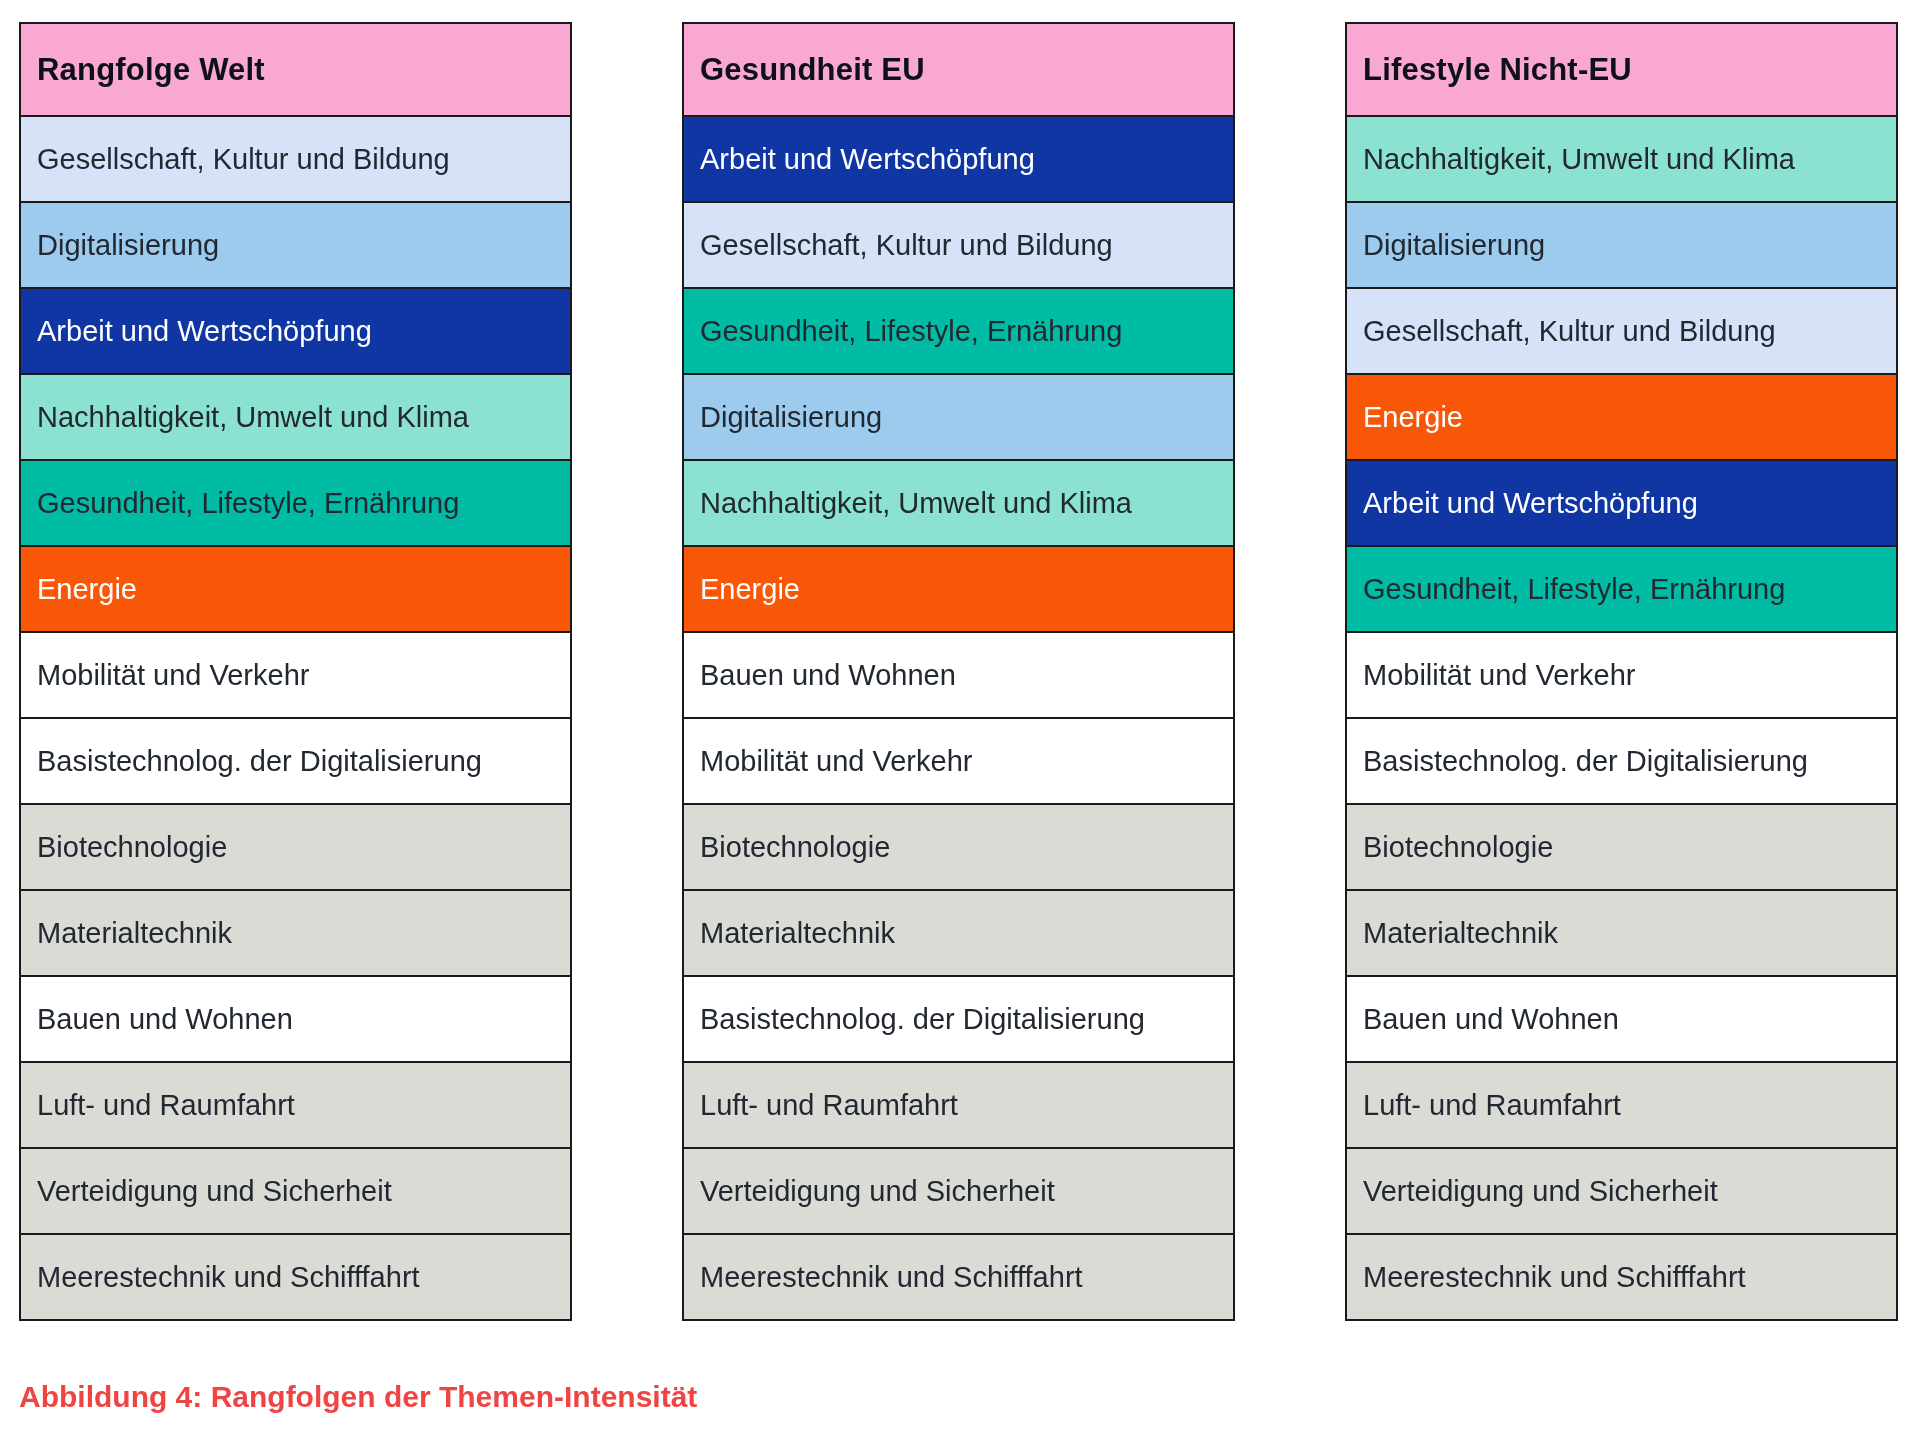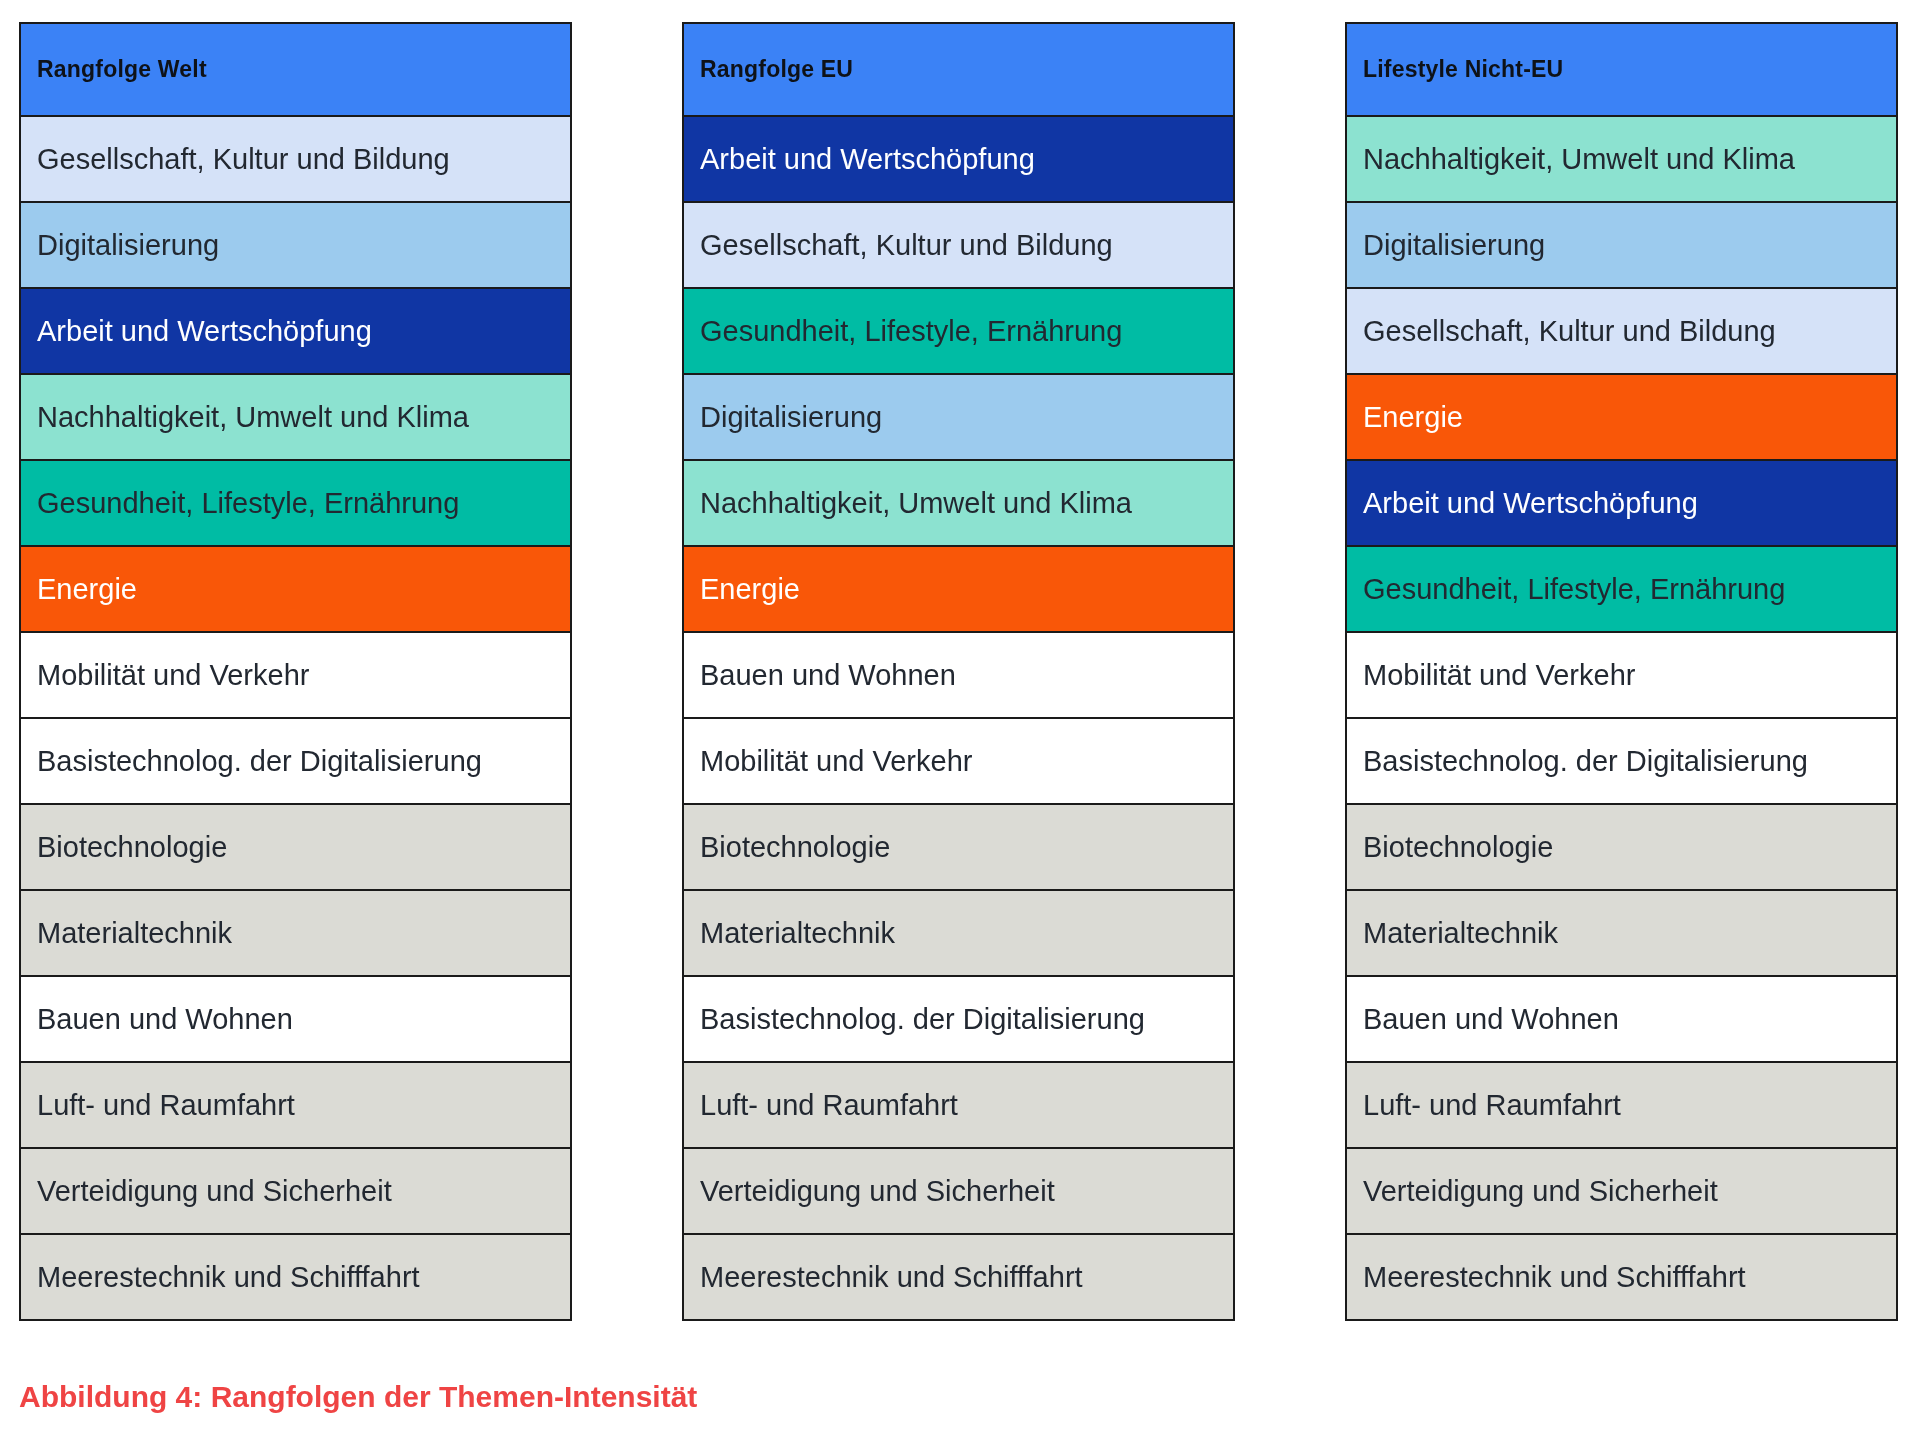--- a/index.html
+++ b/index.html
@@ -25,25 +25,25 @@
     box-sizing: border-box;
     border: 2px solid #1A1A1A;
     background: #FFFFFF;
   }
   .table-header {
     height: 91px;
     display: flex;
     align-items: center;
     padding: 0 16px;
     box-sizing: border-box;
-    font-size: 23px;
+    font-size: 31px;
     font-weight: bold;
     color: #0E1218;
     letter-spacing: 0.2px;
-    background: #3b82f6;
+    background: #f9a8d4;
   }
   .row {
     height: 86px;
     display: flex;
     align-items: center;
     padding: 8px 16px;
     box-sizing: border-box;
     font-size: 29px;
     border-top: 2px solid #1A1A1A;
     white-space: nowrap;
@@ -74,21 +74,21 @@
         <div class="row" style="background: rgb(255, 255, 255); color: rgb(34, 40, 49);">Basistechnolog. der Digitalisierung</div>
         <div class="row" style="background: rgb(219, 219, 213); color: rgb(34, 40, 49);">Biotechnologie</div>
         <div class="row" style="background: rgb(219, 219, 213); color: rgb(34, 40, 49);">Materialtechnik</div>
         <div class="row" style="background: rgb(255, 255, 255); color: rgb(34, 40, 49);">Bauen und Wohnen</div>
         <div class="row" style="background: rgb(219, 219, 213); color: rgb(34, 40, 49);">Luft- und Raumfahrt</div>
         <div class="row" style="background: rgb(219, 219, 213); color: rgb(34, 40, 49);">Verteidigung und Sicherheit</div>
         <div class="row" style="background: rgb(219, 219, 213); color: rgb(34, 40, 49);">Meerestechnik und Schifffahrt</div>
       </div>
   </div>
   <div class="rank-table">
-    <div class="table-header">Rangfolge EU</div>
+    <div class="table-header">Gesundheit EU</div>
     <div>
         <div class="row" style="background: rgb(16, 54, 164); color: rgb(255, 255, 255);">Arbeit und Wertschöpfung</div>
         <div class="row" style="background: rgb(213, 226, 248); color: rgb(34, 40, 49);">Gesellschaft, Kultur und Bildung</div>
         <div class="row" style="background: rgb(0, 188, 164); color: rgb(34, 40, 49);">Gesundheit, Lifestyle, Ernährung</div>
         <div class="row" style="background: rgb(156, 203, 238); color: rgb(34, 40, 49);">Digitalisierung</div>
         <div class="row" style="background: rgb(140, 226, 208); color: rgb(34, 40, 49);">Nachhaltigkeit, Umwelt und Klima</div>
         <div class="row" style="background: rgb(249, 87, 8); color: rgb(255, 255, 255);">Energie</div>
         <div class="row" style="background: rgb(255, 255, 255); color: rgb(34, 40, 49);">Bauen und Wohnen</div>
         <div class="row" style="background: rgb(255, 255, 255); color: rgb(34, 40, 49);">Mobilität und Verkehr</div>
         <div class="row" style="background: rgb(219, 219, 213); color: rgb(34, 40, 49);">Biotechnologie</div>

